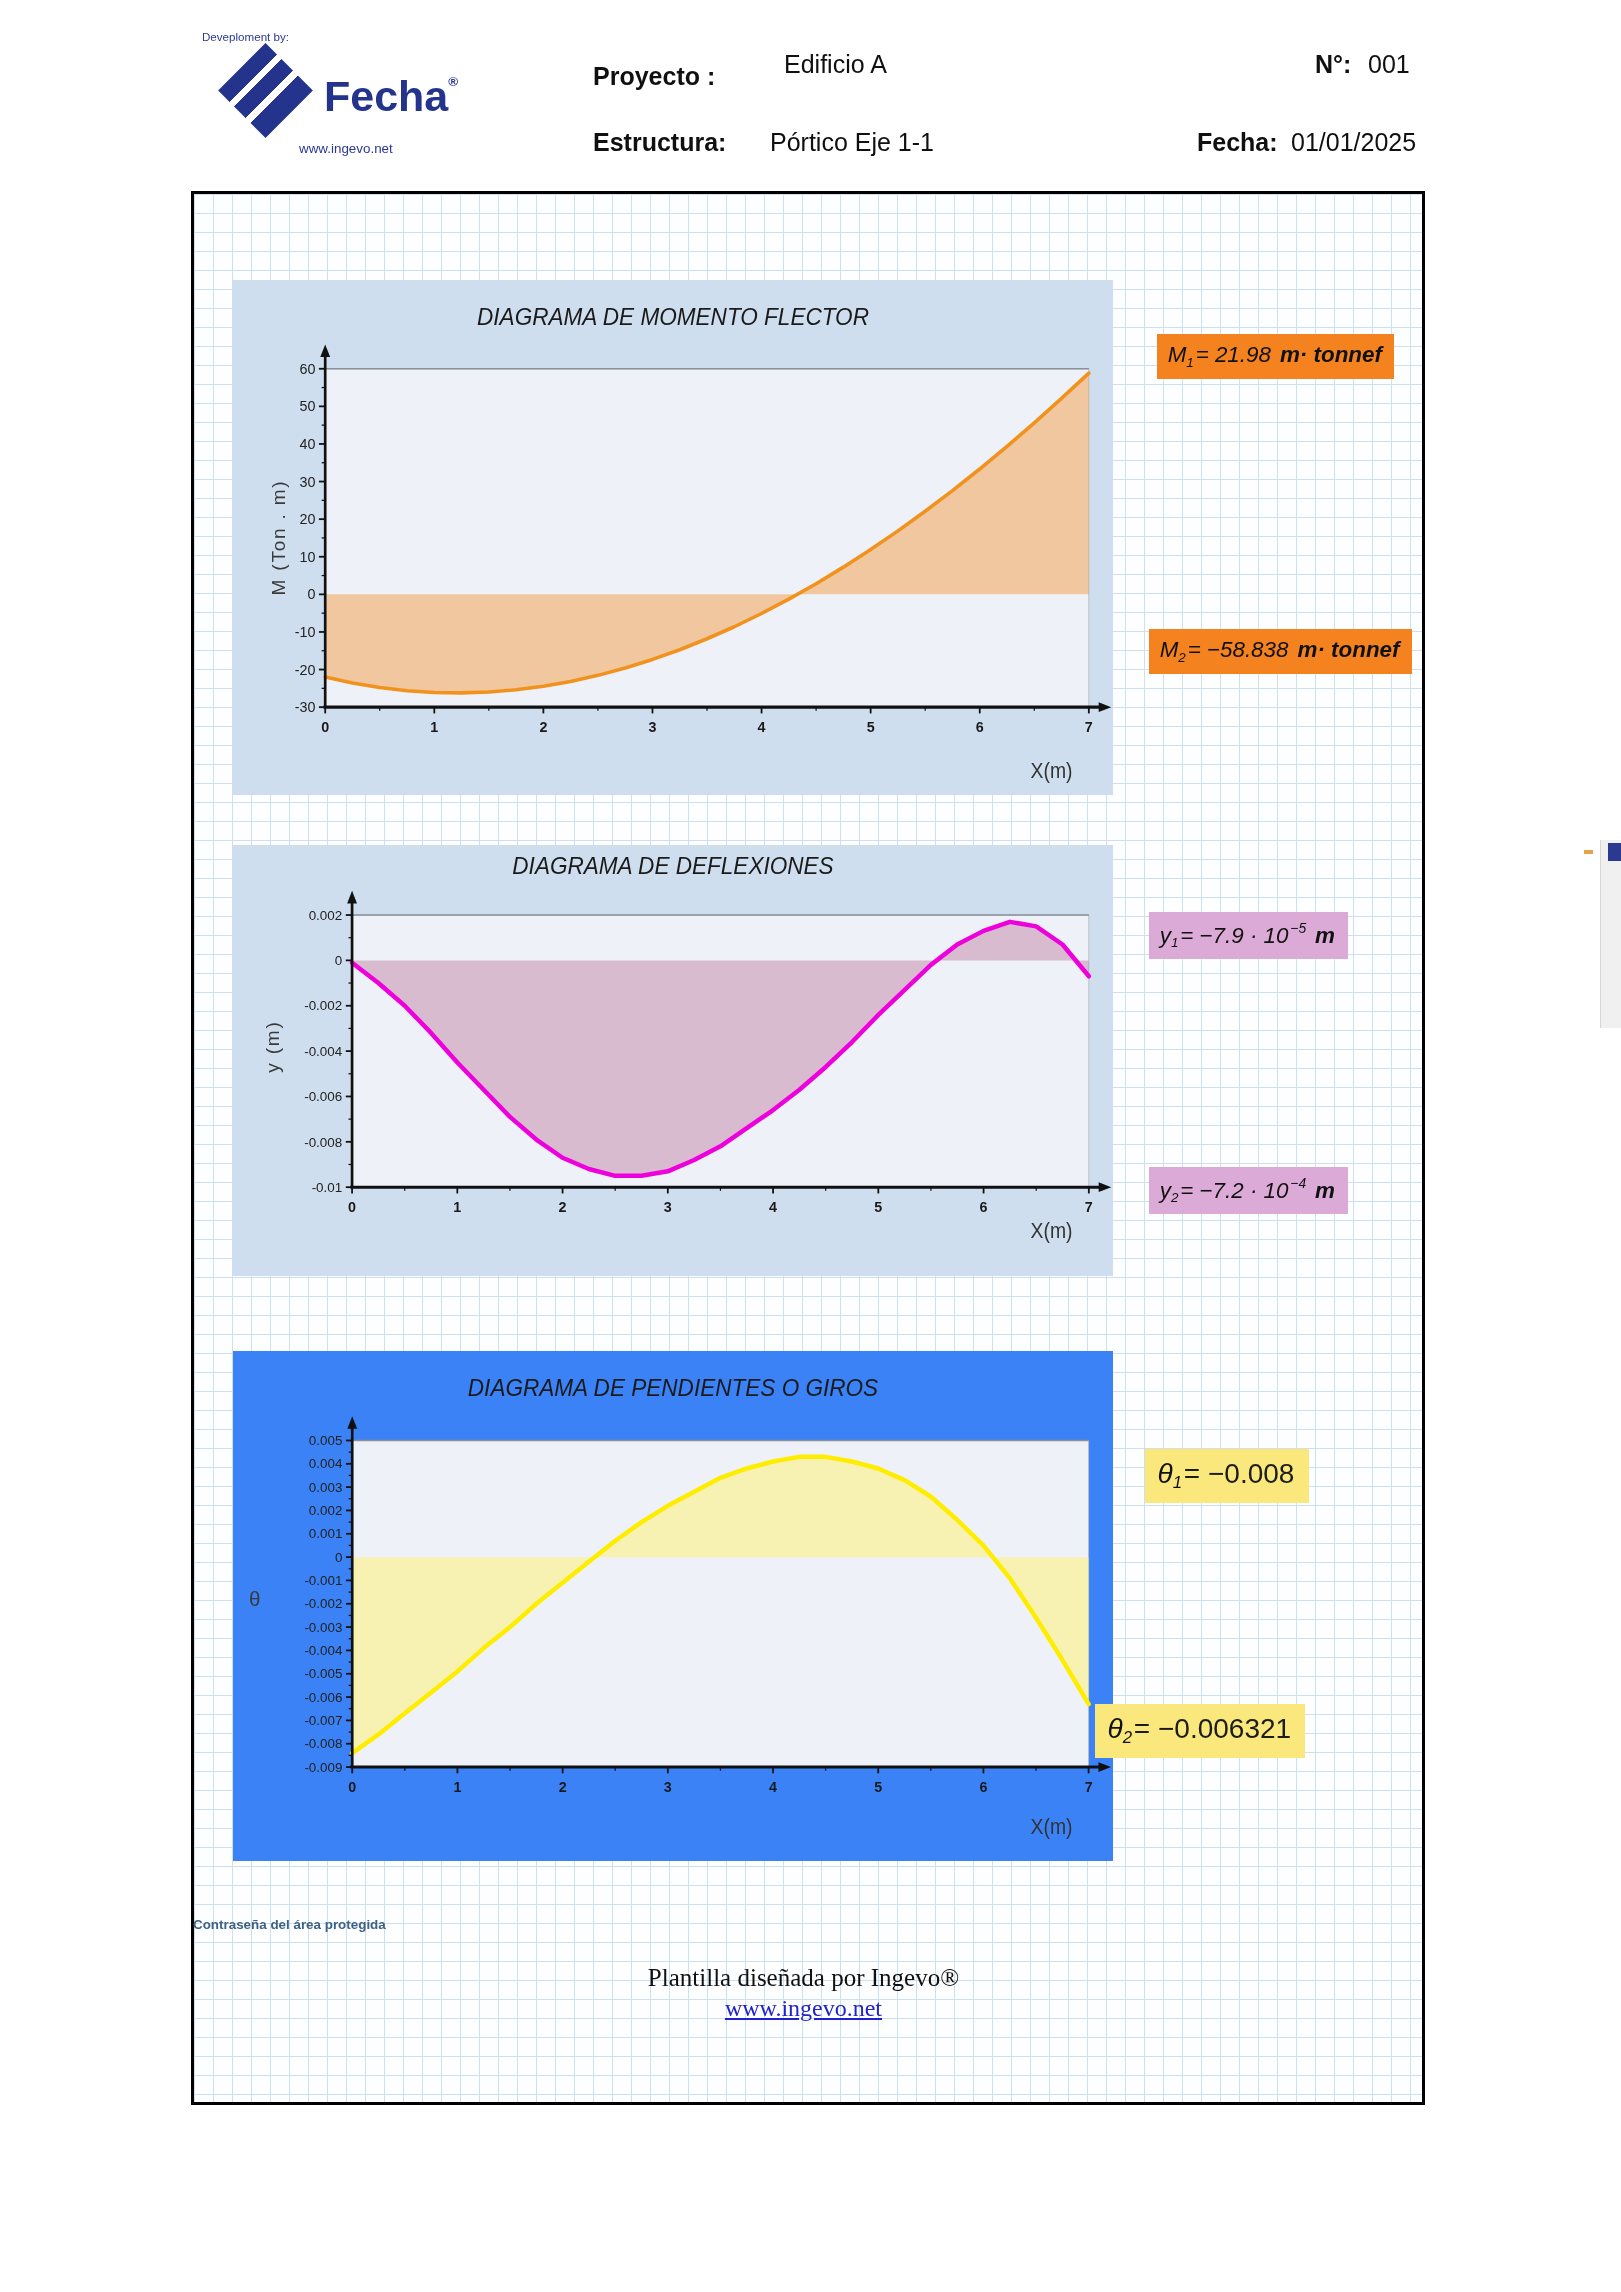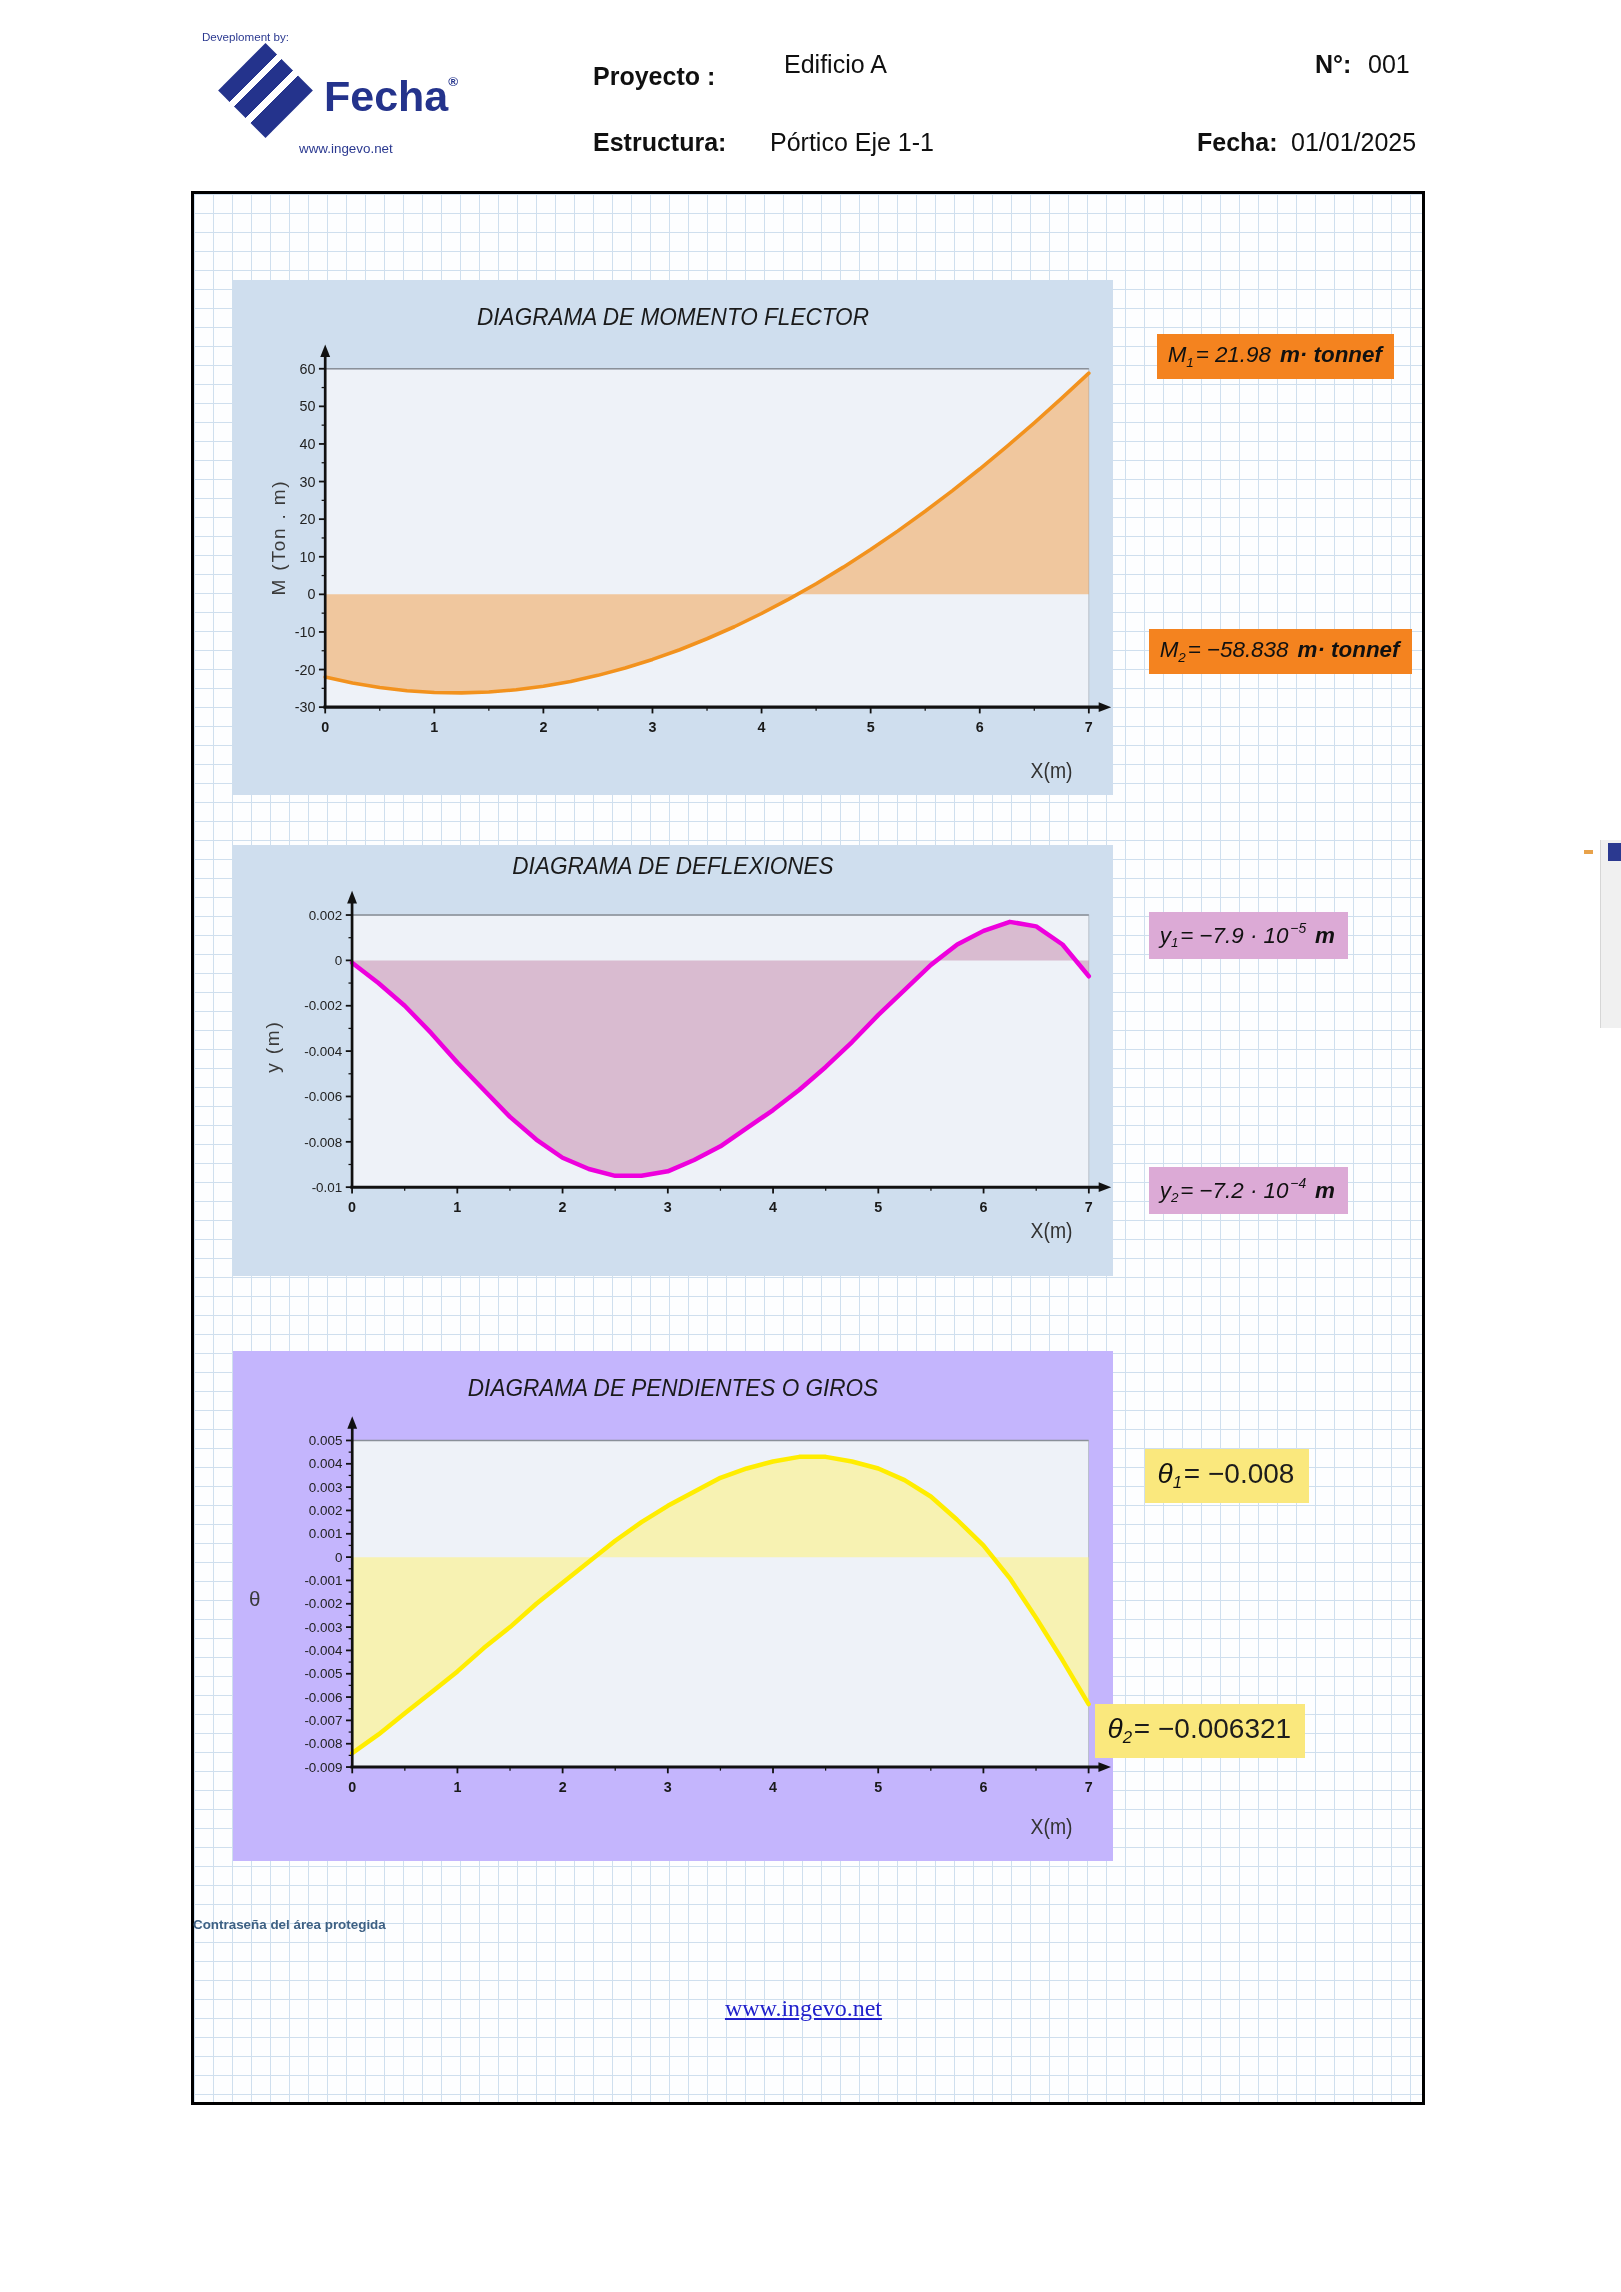--- a/index.html
+++ b/index.html
@@ -197,21 +197,21 @@
         <line x1="309.3571428571429" y1="382" x2="309.3571428571429" y2="386" stroke="#111" stroke-width="1.4"></line>
         <line x1="426.92857142857144" y1="382" x2="426.92857142857144" y2="386" stroke="#111" stroke-width="1.4"></line>
         <line x1="544.5" y1="382" x2="544.5" y2="386" stroke="#111" stroke-width="1.4"></line>
         <line x1="662.0714285714286" y1="382" x2="662.0714285714286" y2="386" stroke="#111" stroke-width="1.4"></line>
         <line x1="779.6428571428571" y1="382" x2="779.6428571428571" y2="386" stroke="#111" stroke-width="1.4"></line>
         <line x1="897.2142857142858" y1="382" x2="897.2142857142858" y2="386" stroke="#111" stroke-width="1.4"></line>
       </svg>
     <div class="xlab" style="top:374px;">X(m)</div>
   </div>
 
-  <div class="panel" id="panel-theta" style="background: #c4b5fd;">
+  <div class="panel" id="panel-theta" style="background: #3b82f6;">
     <div class="ctitle" style="top:23px;">DIAGRAMA DE PENDIENTES O GIROS</div>
     <div class="thetalab">θ</div>
     <svg id="svg-theta" width="880" height="510" viewBox="0 0 983 570">
         <rect x="133" y="100" width="823" height="365" fill="#eef2f8" stroke="#b4bcc6" stroke-width="1"></rect>
         <path d="M133.0,230.4 L133.0,449.4 L162.4,428.5 L191.8,405.0 L221.2,381.6 L250.6,358.1 L280.0,332.0 L309.4,308.6 L338.8,282.5 L368.1,259.0 L397.5,235.6 L426.9,212.1 L456.3,191.3 L485.7,173.0 L515.1,157.4 L544.5,141.7 L573.9,131.3 L603.3,123.5 L632.7,118.3 L662.1,118.3 L691.5,123.5 L720.9,131.3 L750.3,144.3 L779.6,162.6 L809.0,188.6 L838.4,217.3 L867.8,253.8 L897.2,298.1 L926.6,345.1 L956.0,394.6 L956.0,230.4 Z" fill="rgba(255,243,120,0.55)"></path>
         <path d="M133.0,449.4 L162.4,428.5 L191.8,405.0 L221.2,381.6 L250.6,358.1 L280.0,332.0 L309.4,308.6 L338.8,282.5 L368.1,259.0 L397.5,235.6 L426.9,212.1 L456.3,191.3 L485.7,173.0 L515.1,157.4 L544.5,141.7 L573.9,131.3 L603.3,123.5 L632.7,118.3 L662.1,118.3 L691.5,123.5 L720.9,131.3 L750.3,144.3 L779.6,162.6 L809.0,188.6 L838.4,217.3 L867.8,253.8 L897.2,298.1 L926.6,345.1 L956.0,394.6" fill="none" stroke="#ffed00" stroke-width="5" stroke-linejoin="round" stroke-linecap="round"></path>
         <line x1="133" y1="100" x2="956" y2="100" stroke="#8a9099" stroke-width="1.6"></line>
         <line x1="133" y1="466" x2="133" y2="86" stroke="#111" stroke-width="3"></line>
         <polygon points="127.5,87 138.5,87 133,73" fill="#111"></polygon>
         <line x1="131" y1="465" x2="968" y2="465" stroke="#111" stroke-width="3.4"></line>
@@ -300,20 +300,21 @@
     <span class="rvar">y</span><span class="rsub">2</span><span class="rval">= −7.2 · 10</span><span class="rexp">−4</span><span class="runit">m</span>
   </div>
   <div class="rbox yellow" style="left:1145px;top:1449px;">
     <span class="rvar">θ</span><span class="rsub">1</span><span class="rval">= −0.008</span>
   </div>
   <div class="rbox yellow" style="left:1095px;top:1704px;">
     <span class="rvar">θ</span><span class="rsub">2</span><span class="rval">= −0.006321</span>
   </div>
 
   <div class="protected">Contraseña del área protegida</div>
+  <div class="credit">Plantilla diseñada por Ingevo®</div>
   <div class="weblink">www.ingevo.net</div>
 
   <div class="cutoff"></div>
   <div class="cutoff-chip"></div>
   <div class="cutoff-dash"></div>
 
 </div>
 
 
 </body></html>

